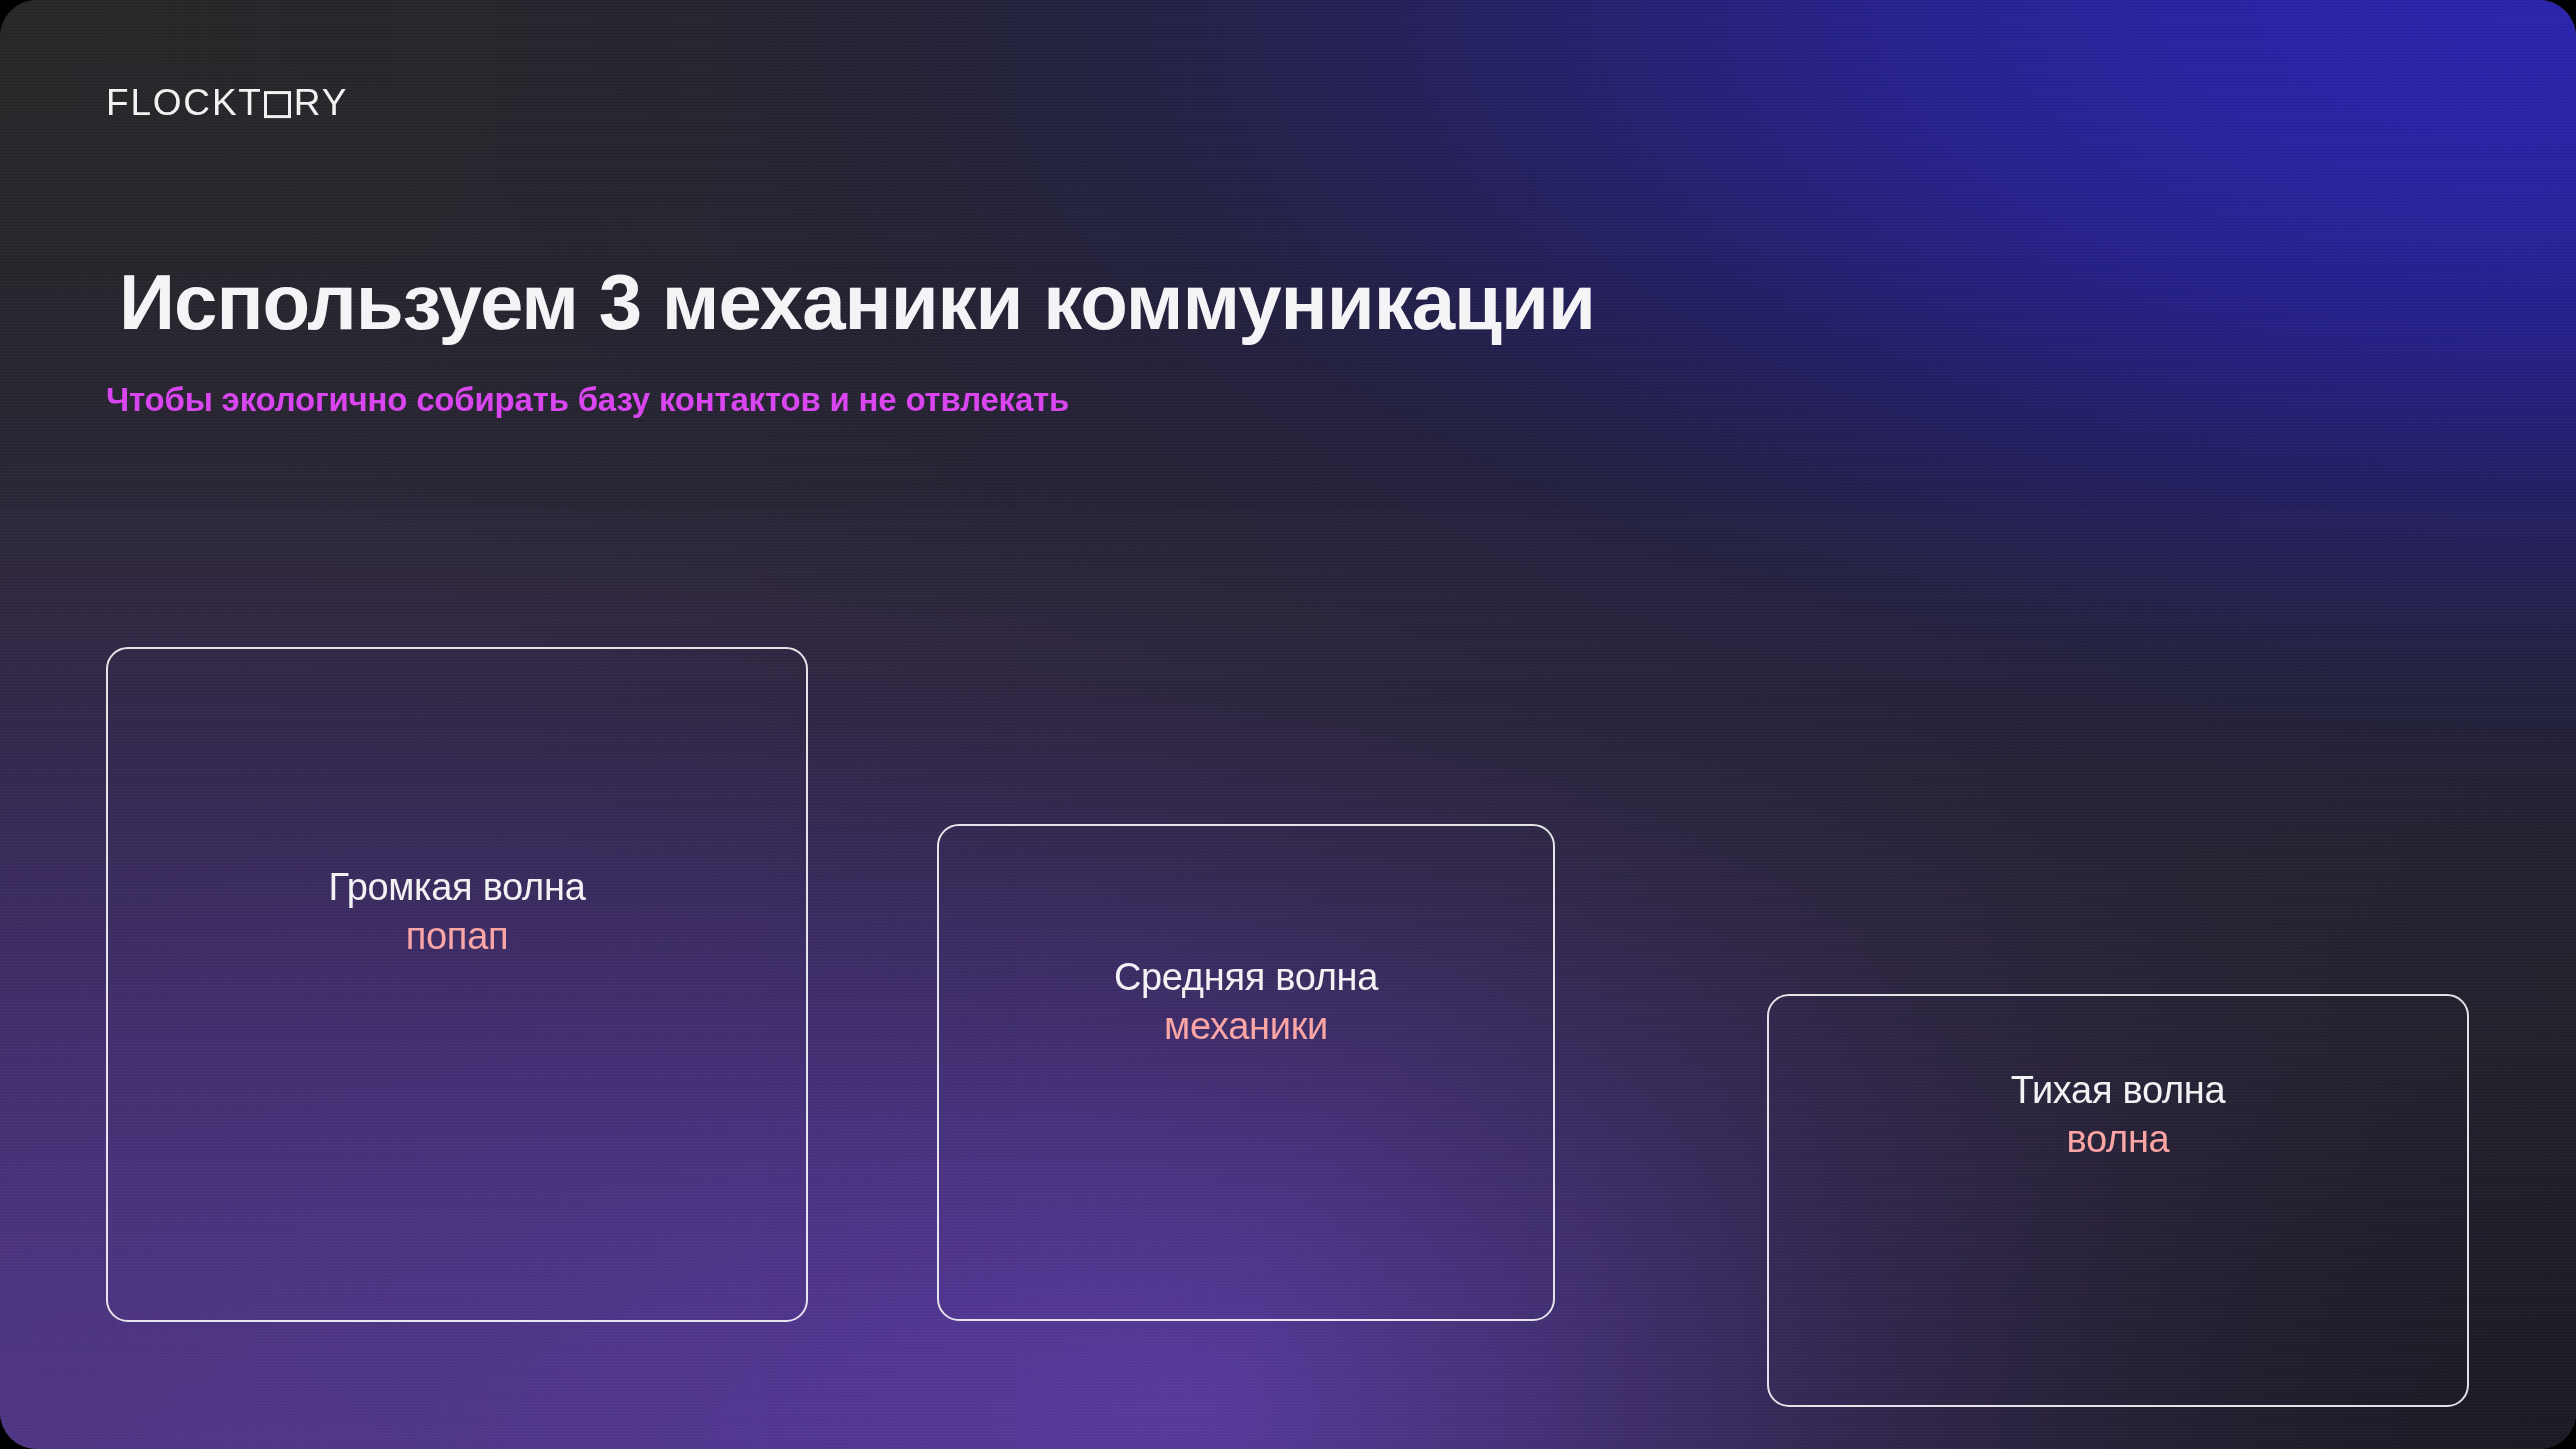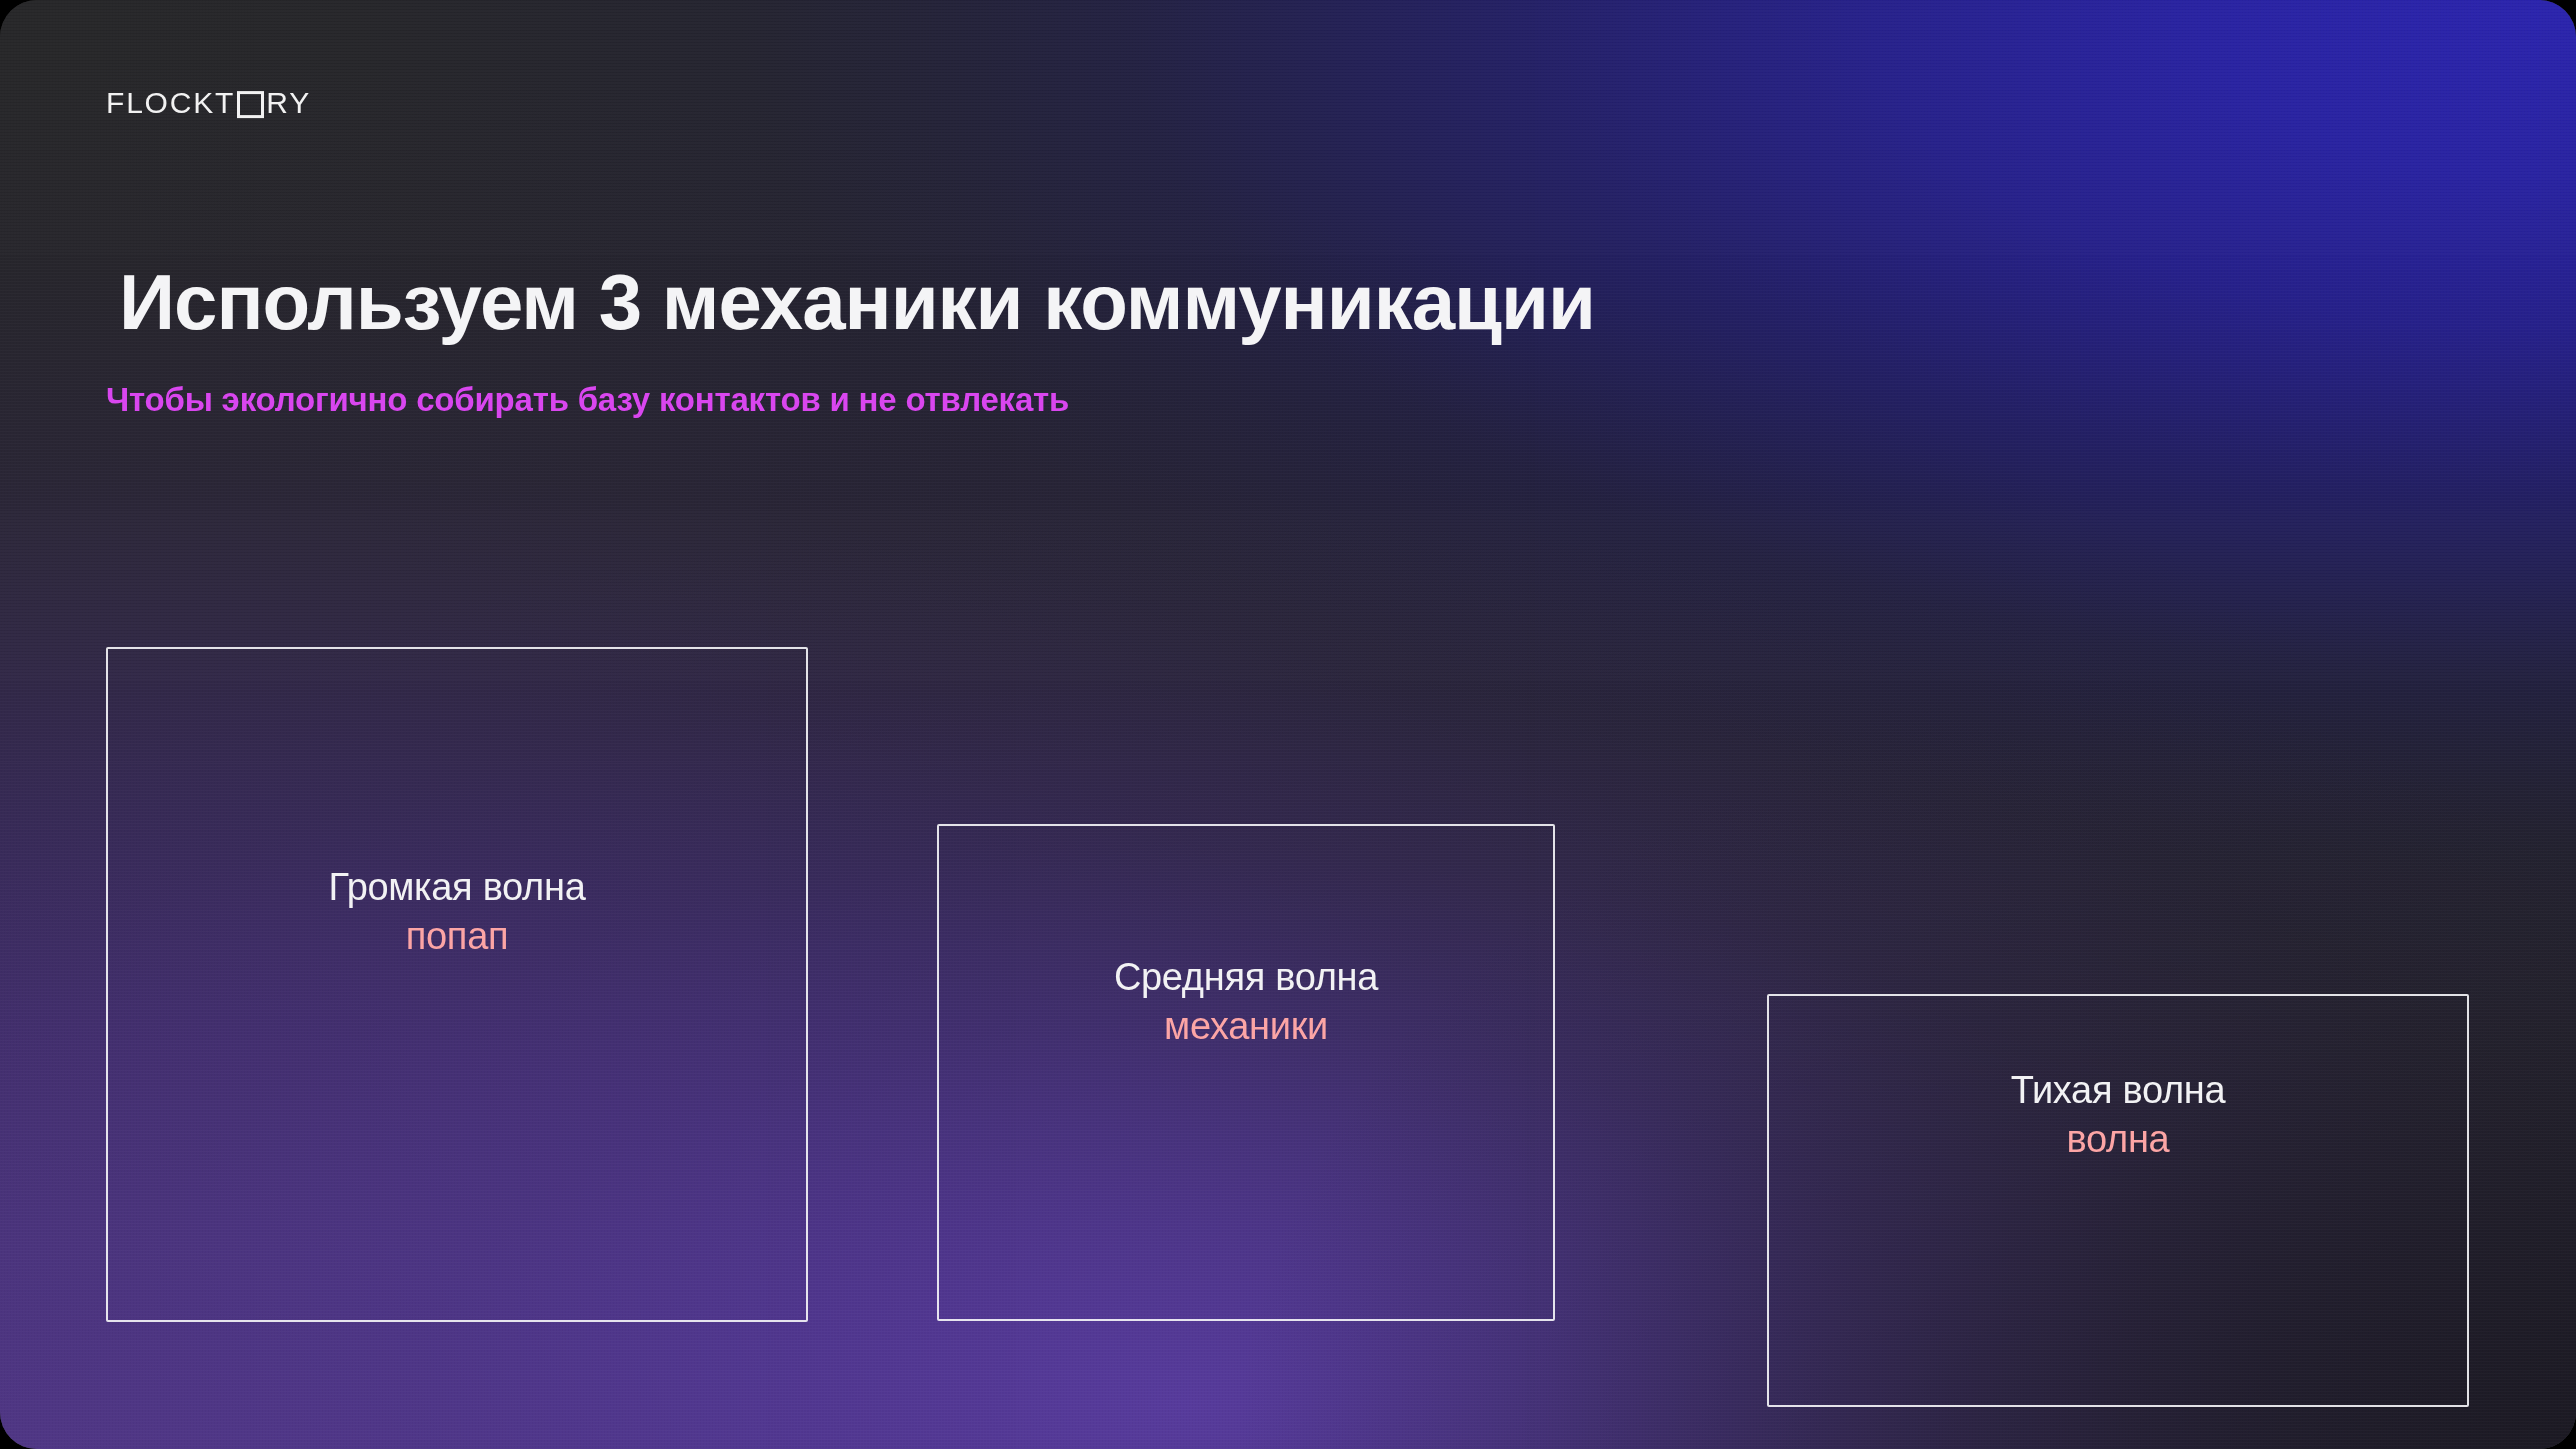--- a/index.html
+++ b/index.html
@@ -109,21 +109,21 @@
   
   .logo {
     position: absolute;
     left: 106px;
     top: 84px;
     display: flex;
     align-items: center;
     height: 37px;
   }
   .logo-text {
-    font-size: 30px;
+    font-size: 37px;
     letter-spacing: 1.8px;
     color: #f2f2f2;
     font-weight: 400;
     line-height: 1;
     white-space: pre;
   }
   .logo-square {
     display: inline-block;
     width: 27px;
     height: 27px;
@@ -156,21 +156,21 @@
     letter-spacing: -0.2px;
     max-width: 1906px;
   }
   .subtitle .sub-line { display: block; }
 
   
   .card {
     position: absolute;
     box-sizing: border-box;
     border: 2.1px solid rgba(243, 243, 246, 0.92);
-    border-radius: 2px;
+    border-radius: 22px;
     display: flex;
     flex-direction: column;
     align-items: flex-start;
     justify-content: flex-start;
     text-align: center;
   }
   .card-inner {
     width: 100%;
     display: flex;
     flex-direction: column;

